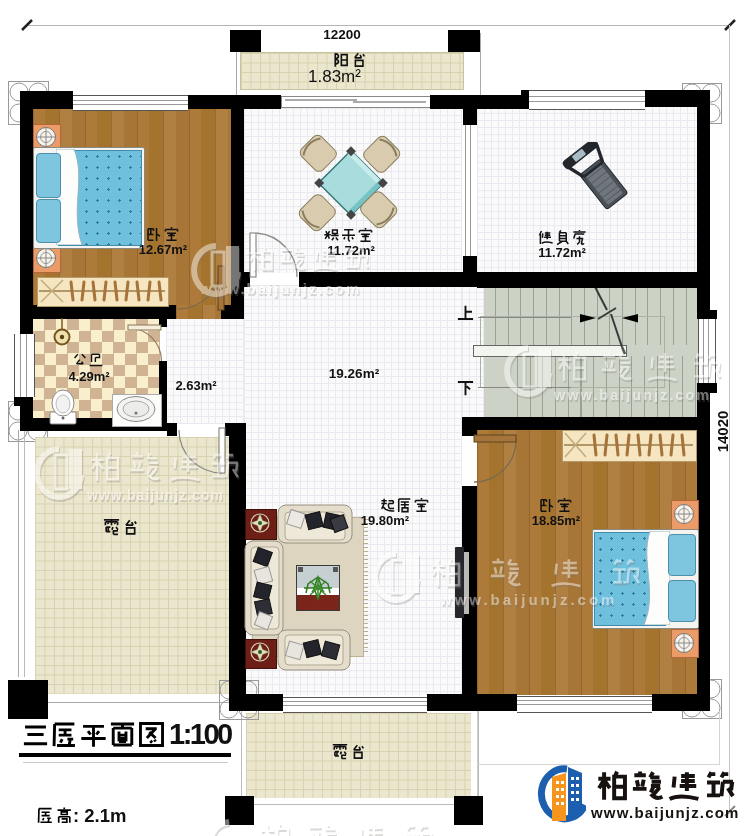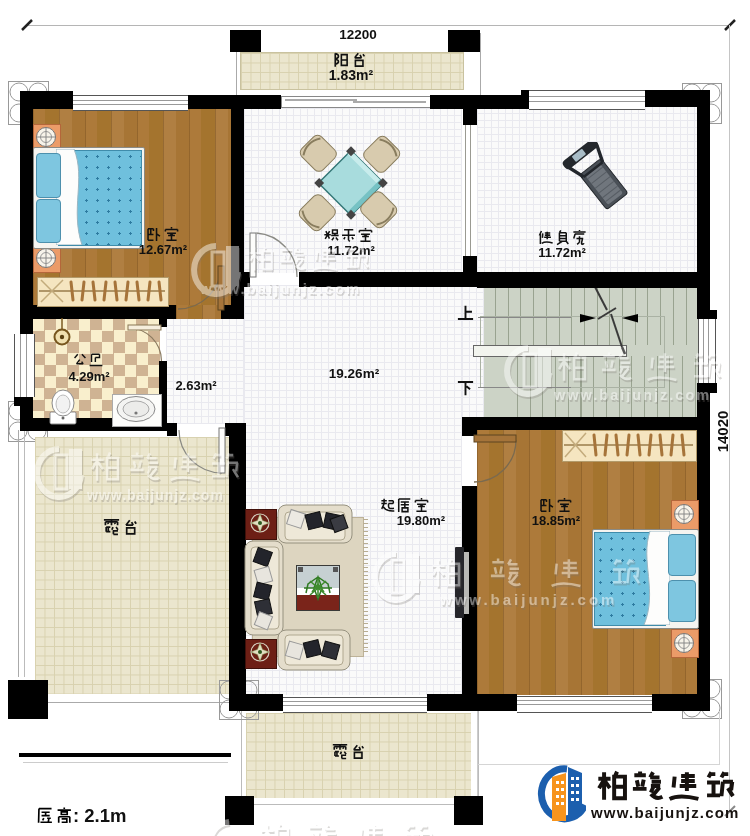--- a/index.html
+++ b/index.html
@@ -125,21 +125,21 @@
 <div class="abs" style="left:27px;top:25px;width:703px;height:1px;background:#b5b5b5"></div>
 
 <svg class="abs" style="left:20px;top:18px" width="14" height="14">
       <path d="M2 12 L12 2" stroke="#222" stroke-width="2.5"></path>
     </svg>
 
 <svg class="abs" style="left:723px;top:18px" width="14" height="14">
       <path d="M2 12 L12 2" stroke="#222" stroke-width="2.5"></path>
     </svg>
 
-<div class="num" style="left:328px;top:27px;width:60px;text-align:center;">12200</div>
+<div class="num" style="left:312px;top:27px;width:60px;text-align:center;">12200</div>
 
 <div class="abs" style="left:729px;top:25px;width:1px;height:786px;background:#c5c5c5"></div>
 
 <svg class="abs" style="left:723px;top:804px" width="14" height="14">
       <path d="M2 12 L12 2" stroke="#888" stroke-width="2"></path>
     </svg>
 
 <div class="num" style="left:692px;top:423px;width:60px;font-size:15px;transform:rotate(-90deg);">14020</div>
 
 <svg class="abs" style="left:8px;top:81px" width="41" height="44">
@@ -596,21 +596,21 @@
 
 <div class="zrow" style="left:332px;top:51px">
   <svg class="zi" width="18" height="18" viewBox="0 0 100 100" stroke="#111" stroke-width="9" fill="none">
         <use href="#z_yang"></use>
       </svg>
   <svg class="zi" width="18" height="18" viewBox="0 0 100 100" stroke="#111" stroke-width="9" fill="none">
         <use href="#z_tai"></use>
       </svg>
 </div>
 
-<div class="lbl" style="left:325px;top:67px;width:52px;font-size:14px;font-weight:bold;">1.83m²</div>
+<div class="lbl" style="left:308px;top:67px;width:52px;font-size:17px;font-weight:normal;">1.83m²</div>
 
 <div class="zrow" style="left:146px;top:226px">
   <svg class="zi" width="17" height="17" viewBox="0 0 100 100" stroke="#111" stroke-width="9" fill="none">
         <use href="#z_wo"></use>
       </svg>
   <svg class="zi" width="17" height="17" viewBox="0 0 100 100" stroke="#111" stroke-width="9" fill="none">
         <use href="#z_shi"></use>
       </svg>
 </div>
 
@@ -664,21 +664,21 @@
         <use href="#z_qi"></use>
       </svg>
   <svg class="zi" width="17" height="17" viewBox="0 0 100 100" stroke="#111" stroke-width="9" fill="none">
         <use href="#z_ju"></use>
       </svg>
   <svg class="zi" width="17" height="17" viewBox="0 0 100 100" stroke="#111" stroke-width="9" fill="none">
         <use href="#z_shi"></use>
       </svg>
 </div>
 
-<div class="lbl" style="left:392px;top:513px;width:58px;font-size:13px;font-weight:bold;">19.80m²</div>
+<div class="lbl" style="left:356px;top:513px;width:58px;font-size:13px;font-weight:bold;">19.80m²</div>
 
 <div class="zrow" style="left:539px;top:497px">
   <svg class="zi" width="17" height="17" viewBox="0 0 100 100" stroke="#111" stroke-width="9" fill="none">
         <use href="#z_wo"></use>
       </svg>
   <svg class="zi" width="17" height="17" viewBox="0 0 100 100" stroke="#111" stroke-width="9" fill="none">
         <use href="#z_shi"></use>
       </svg>
 </div>
 
@@ -823,20 +823,38 @@
       <g transform="translate(148,4) scale(0.36)">
             <use href="#z_jian2"></use>
           </g>
       <g transform="translate(196,4) scale(0.36)">
             <use href="#z_zhu4"></use>
           </g>
     </g>
   </svg>
 </div>
 
+<div class="zrow" style="left:21px;top:720px">
+  <svg class="zi" width="29" height="29" viewBox="0 0 100 100" stroke="#000" stroke-width="10" fill="none">
+        <use href="#z_san"></use>
+      </svg>
+  <svg class="zi" width="29" height="29" viewBox="0 0 100 100" stroke="#000" stroke-width="10" fill="none">
+        <use href="#z_ceng"></use>
+      </svg>
+  <svg class="zi" width="29" height="29" viewBox="0 0 100 100" stroke="#000" stroke-width="10" fill="none">
+        <use href="#z_ping"></use>
+      </svg>
+  <svg class="zi" width="29" height="29" viewBox="0 0 100 100" stroke="#000" stroke-width="10" fill="none">
+        <use href="#z_mian"></use>
+      </svg>
+  <svg class="zi" width="29" height="29" viewBox="0 0 100 100" stroke="#000" stroke-width="10" fill="none">
+        <use href="#z_tu"></use>
+      </svg>
+  <div style="font-size:29px;font-weight:bold;letter-spacing:-2.5px;line-height:29px;margin-left:3px;">1:100</div>
+</div>
 
 <div class="abs" style="left:19px;top:753px;width:212px;height:4px;background:#000"></div>
 
 <div class="abs" style="left:23px;top:762px;width:205px;height:1px;background:#ccc"></div>
 
 
 <div class="zrow" style="left:36px;top:806px">
   <svg class="zi" width="18.5" height="18.5" viewBox="0 0 100 100" stroke="#000" stroke-width="9" fill="none">
         <use href="#z_ceng"></use>
       </svg>

